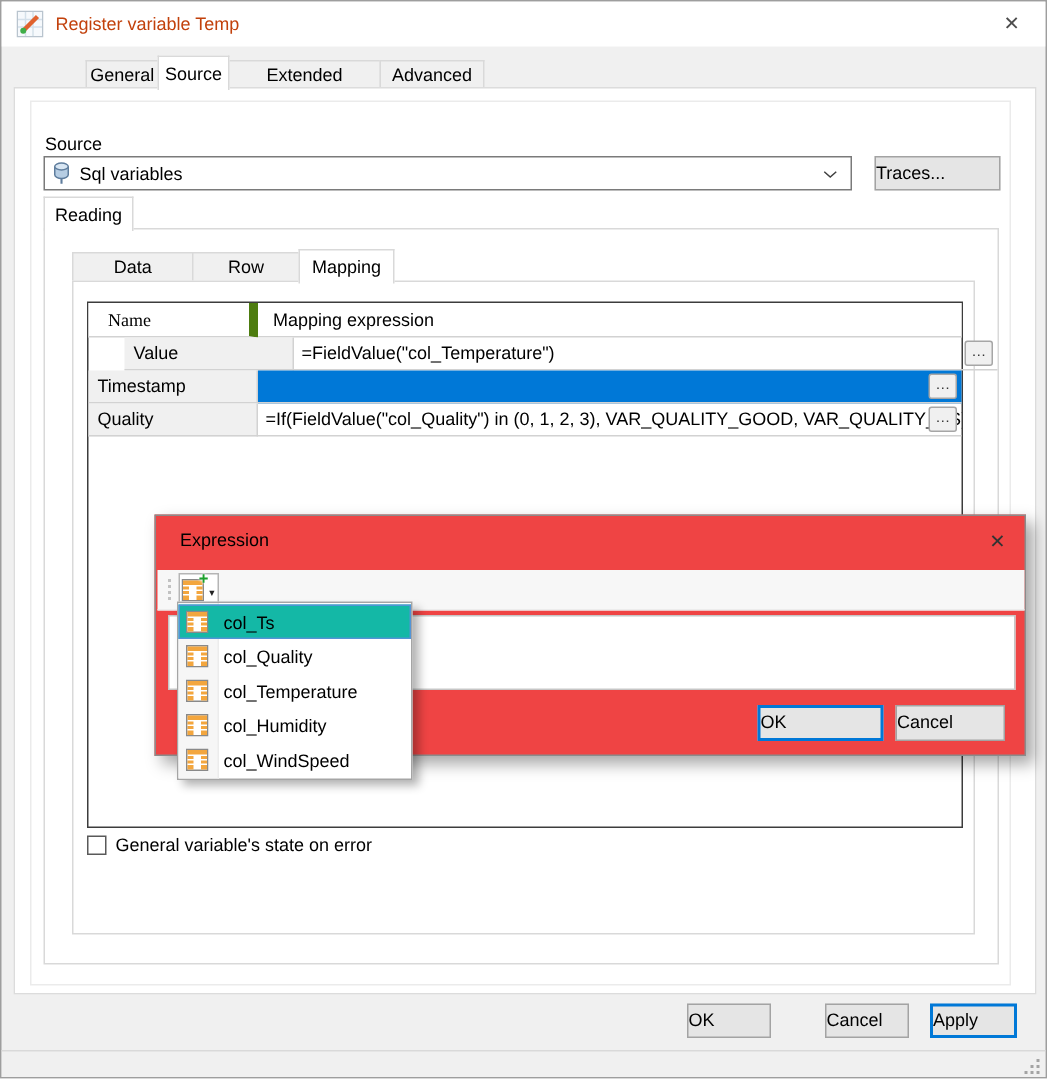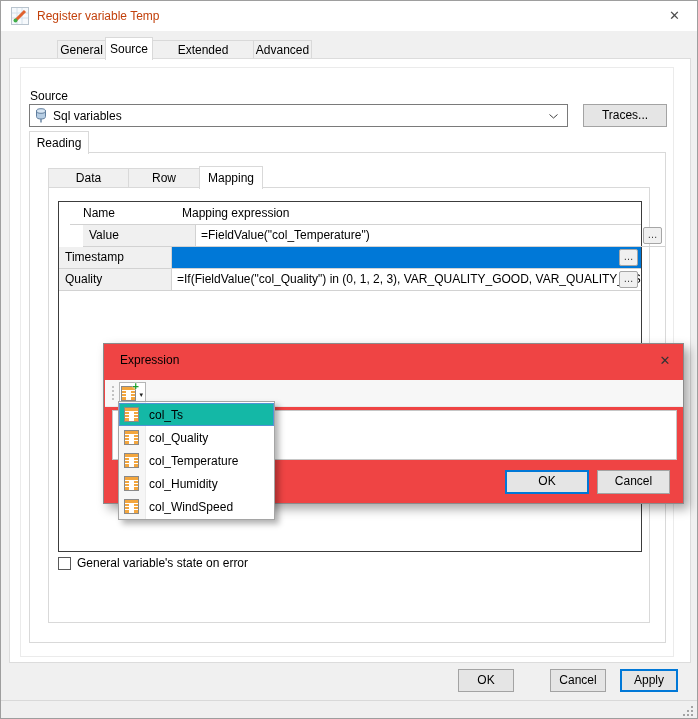--- a/index.html
+++ b/index.html
@@ -11,21 +11,21 @@
   .win-close{right:0;top:0;width:45px;height:29px;display:flex;align-items:center;justify-content:center;color:#4d4d4d;font-size:13px;cursor:default;}
   .maintabs{left:8px;top:36px;height:22px;display:flex;align-items:flex-end;padding-left:48px;}
   .tab{box-sizing:border-box;height:19px;line-height:18px;text-align:center;background:#f0f0f0;border:1px solid #d9d9d9;border-bottom:none;margin-right:-1px;}
   .tab.active{height:23px;line-height:22px;background:#fff;position:relative;z-index:3;margin-bottom:-1px;}
   .page{left:8px;top:57px;width:682px;height:605px;background:#fff;border:1px solid #dcdcdc;}
   .panel-outer{left:19px;top:66px;width:654px;height:590px;border:1px solid #ebebeb;}
   .label{height:14px;line-height:14px;}
   .combo{left:28px;top:103px;width:539px;height:23px;background:#fff;border:1px solid #7a7a7a;display:flex;align-items:center;}
   .combo .val{margin-left:6px;}
   .combo .chev{position:absolute;right:9px;top:9px;}
-  .btn{box-sizing:border-box;background:#e5e5e5;border:1px solid #a3a3a3;text-align:center;line-height:20px;height:23px;}
+  .btn{box-sizing:border-box;background:#e5e5e5;border:1px solid #a3a3a3;text-align:left;line-height:20px;height:23px;}
   .btn.focused{border:2px solid #0078d7;line-height:18px;}
   .subtab{box-sizing:border-box;height:20px;line-height:19px;text-align:center;background:#f0f0f0;border:1px solid #d9d9d9;border-bottom:none;margin-right:-1px;}
   .subtab.active{height:23px;line-height:22px;background:#fff;z-index:3;position:relative;margin-bottom:-1px;}
   .groupbox{border:1px solid #d9d9d9;background:#fff;}
   .grid{left:57px;top:200px;width:584px;height:351px;background:#fff;border:1px solid #3c3c3c;}
   .gridrow{position:absolute;left:0;width:582px;height:22px;}
   .namecell{position:absolute;left:0;top:0;width:113px;height:22px;background:#f0f0f0;border-right:1px solid #d2d2d2;border-bottom:1px solid #d2d2d2;line-height:21px;padding-left:6px;box-sizing:border-box;}
   .exprcell{position:absolute;left:113px;top:0;right:0;height:22px;border-bottom:1px solid #d2d2d2;line-height:21px;padding-left:5px;box-sizing:border-box;white-space:nowrap;overflow:hidden;}
   .exprcell.sel{background:#0078d7;}
   .morebtn{position:absolute;right:3px;top:2px;width:19px;height:17px;background:#f0f0f0;border:1px solid #a6a6a6;border-radius:2px;font-size:10px;line-height:13px;text-align:center;color:#333;box-sizing:border-box;}
@@ -62,21 +62,21 @@
     <div class="abs title-text">Register variable Temp</div>
     <div class="abs win-close">
       <span>✕</span>
     </div>
   </div>
 
   <div class="abs maintabs">
     <div class="tab" style="width:49px">General</div>
     <div class="tab active" style="width:48px">Source</div>
     <div class="tab" style="width:102px">Extended attributes</div>
-    <div class="tab" style="width:59px">Advanced</div>
+    <div class="tab" style="width:70px">Advanced</div>
   </div>
 
   <div class="abs page"></div>
   <div class="abs panel-outer"></div>
 
   <div class="abs label" style="left:29px;top:88px;">Source</div>
 
   <div class="abs combo">
     <svg style="margin-left:5px;" width="12" height="15" viewBox="0 0 12 15">
       <path d="M1.5 3 v5.5 a4.5 2.5 0 0 0 9 0 V3" fill="#b6cde3" stroke="#5f7d9d"></path>
@@ -95,21 +95,21 @@
   <div class="abs groupbox" style="left:28px;top:151px;width:637px;height:491px;"></div>
 
   <div class="abs" style="left:47px;top:164px;height:23px;display:flex;align-items:flex-end;">
     <div class="subtab" style="width:81px">Data expression</div>
     <div class="subtab" style="width:72px">Row selection</div>
     <div class="subtab active" style="width:64px">Mapping</div>
   </div>
   <div class="abs groupbox" style="left:47px;top:186px;width:602px;height:436px;"></div>
 
   <div class="abs grid">
-    <div class="hdrcell" style="left:11px;width:113px;border-right:4px solid #4d7c0f;padding-left:13px;">Name</div>
+    <div class="hdrcell" style="left:0;width:113px;border-right:6px solid #4d7c0f;padding-left:13px;font-family:Liberation Serif, serif;">Name</div>
     <div class="hdrcell" style="left:113px;right:0;padding-left:10px;">Mapping expression</div>
 
     <div class="gridrow" style="top:23px;margin-left:24px;">
       <div class="namecell">Value</div>
       <div class="exprcell">=FieldValue("col_Temperature")</div>
       <div class="morebtn">…</div>
     </div>
 
     <div class="gridrow" style="top:45px;">
       <div class="namecell">Timestamp</div>

